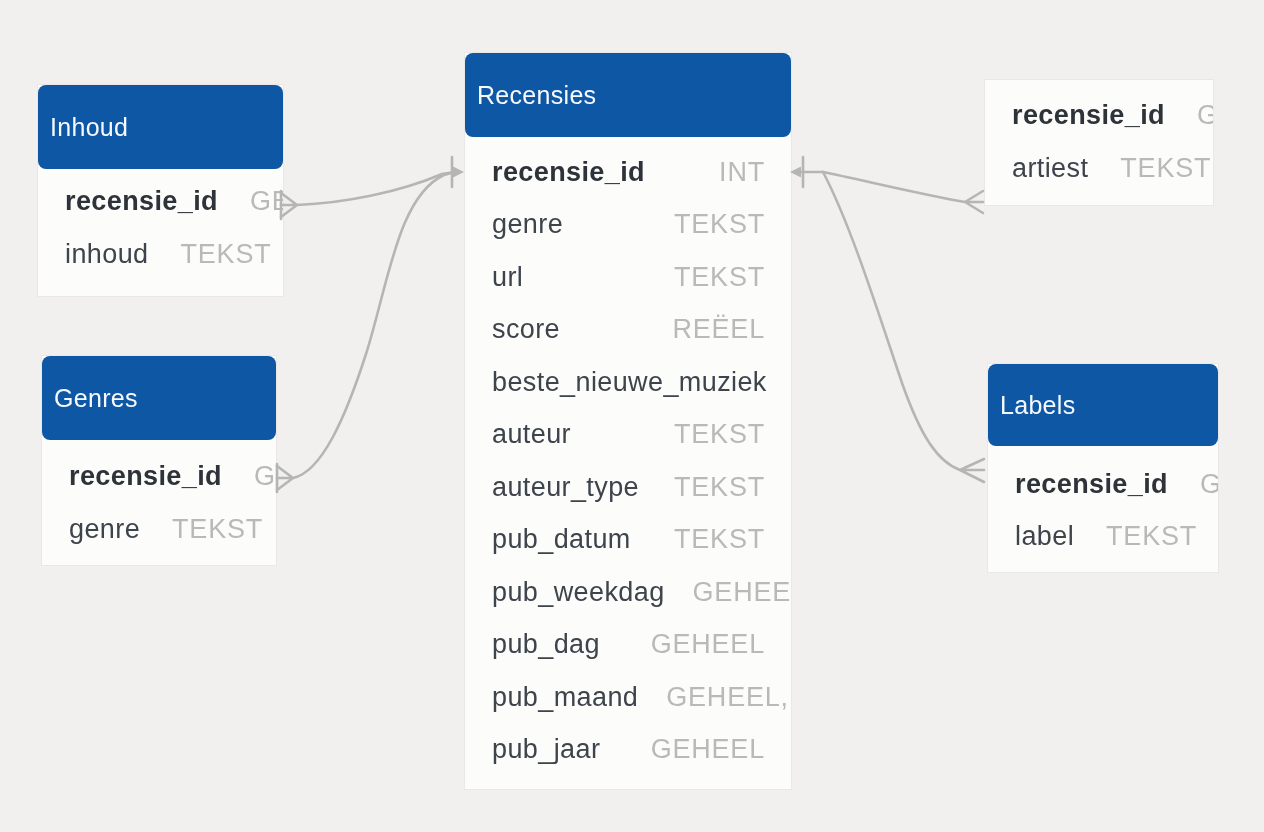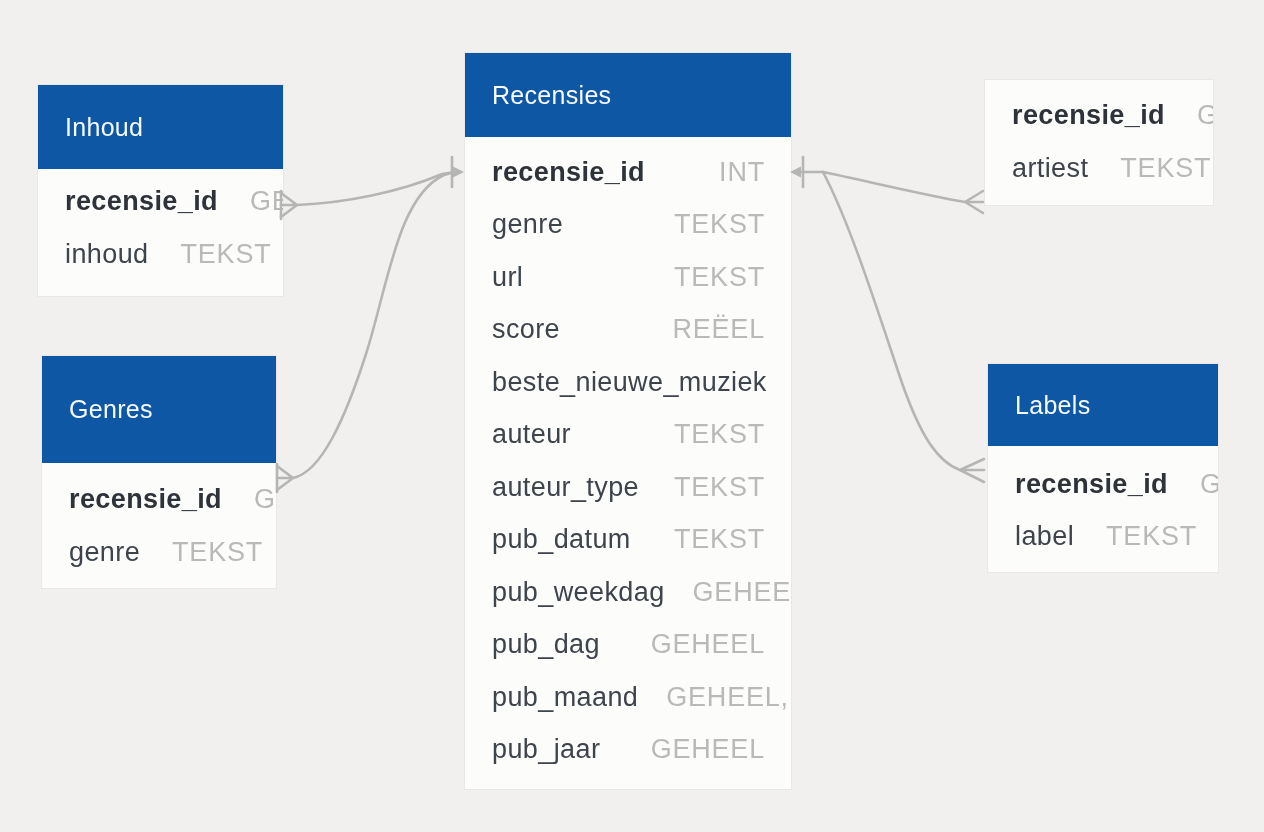--- a/index.html
+++ b/index.html
@@ -26,44 +26,45 @@
     position:absolute;
     background: var(--card);
     overflow:hidden;
     box-shadow: 0 0 0 1px rgba(0,0,0,0.03);
   }
   .hdr {
     background: var(--blue);
     color: var(--hdrtext);
     display:flex;
     align-items:center;
-    padding: 0 27px;
+    padding: 0 12px;
     font-size: 25px;
     letter-spacing: 0.3px;
+    border-radius: 8px;
   }
   .tbody { position:relative; }
   .frow {
     display:flex;
     align-items:center;
     height:53px;
     padding-left:27px;
     white-space:nowrap;
     overflow:hidden;
     font-size:27px;
   }
   .fname { color:var(--fname); letter-spacing:0.4px; flex:0 0 auto; }
   .pk .fname { font-weight:700; color:var(--fname-pk); }
   .ftype { color:var(--ftype); margin-left:32px; letter-spacing:0.8px; flex:0 0 auto; }
 
   .tbl-inhoud    { left:38px;  top:85px;  width:245px; }
   .tbl-inhoud .hdr { height:84px; }
   .tbl-inhoud .tbody { padding:6px 0 15px 0; }
 
   .tbl-genres    { left:42px;  top:356px; width:234px; }
-  .tbl-genres .hdr { height:107px; }
+  .tbl-genres .hdr { height:84px; }
   .tbl-genres .tbody { padding:10px 0 9px 0; }
 
   .tbl-recensies { left:465px; top:53px;  width:326px; }
   .tbl-recensies .hdr { height:84px; }
   .tbl-recensies .tbody { padding:9px 0 13px 0; }
   .tbl-recensies .frow { height:52.5px; padding-right:26px; }
   .tbl-recensies .ftype { margin-left:auto; padding-left:28px; }
 
   .tbl-artiesten { left:985px; top:80px;  width:228px; }
   .tbl-artiesten .hdr { height:87px; }

